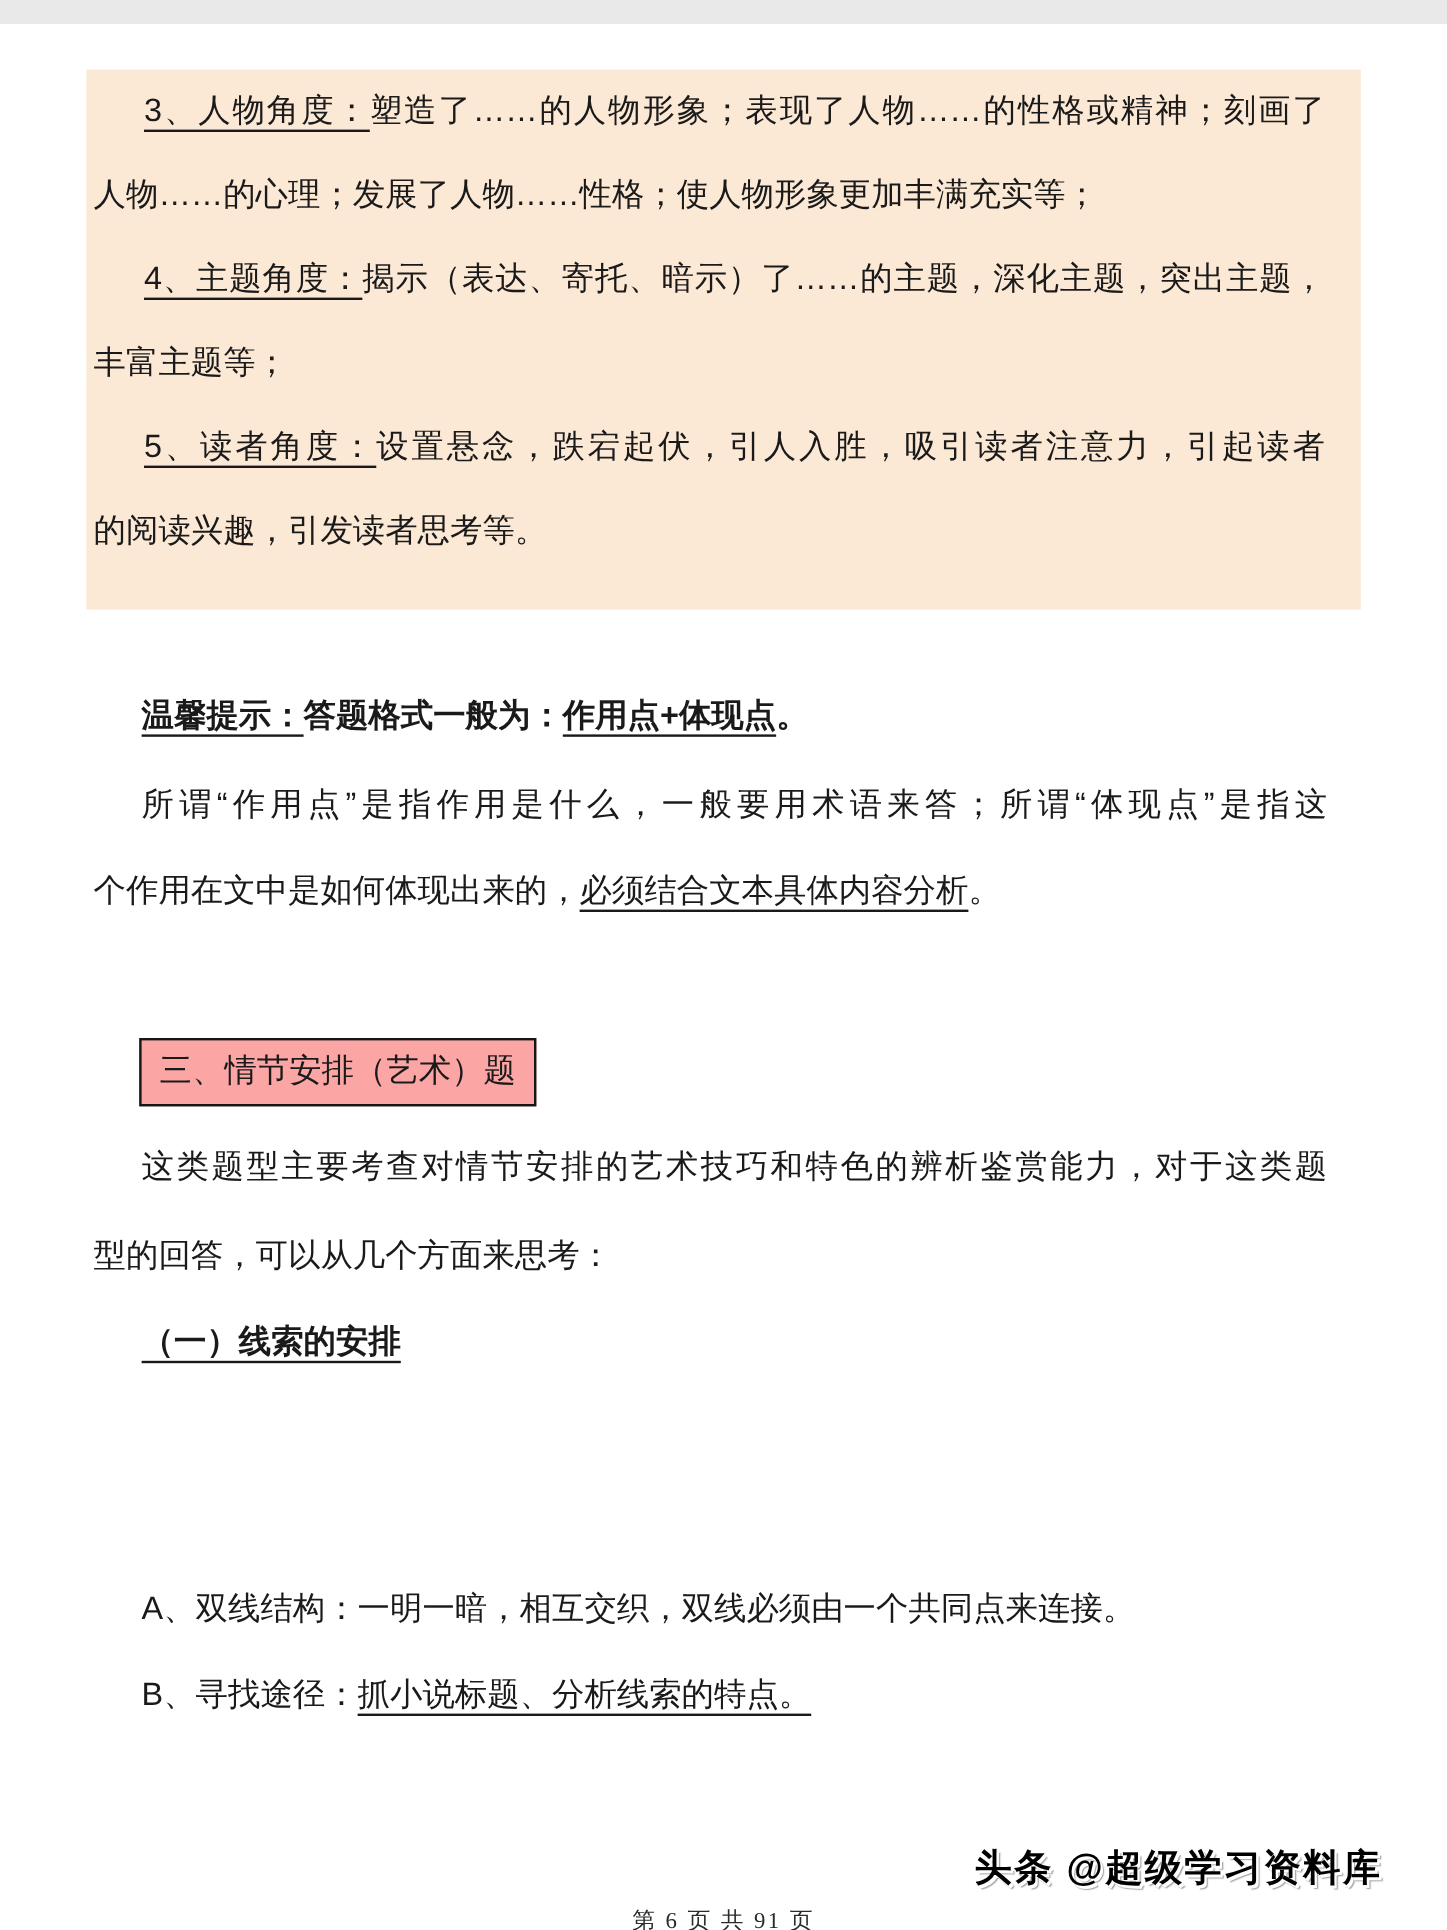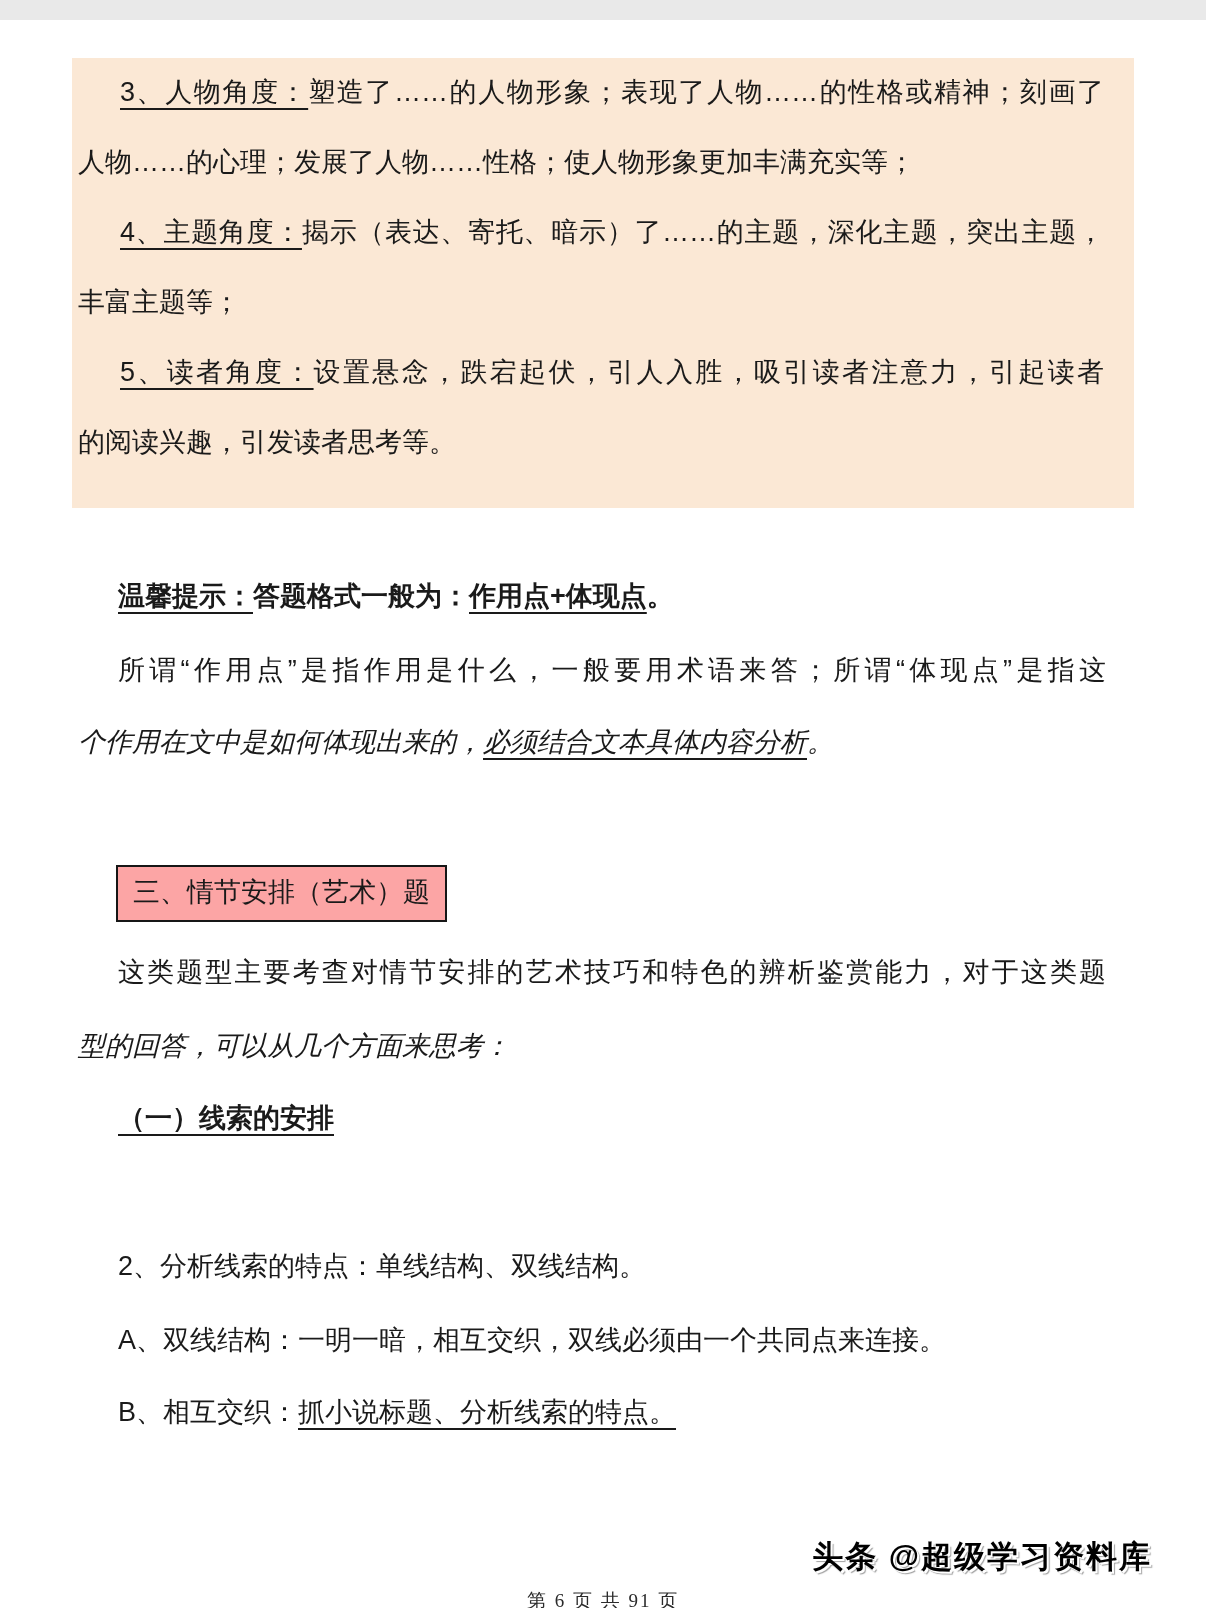--- a/index.html
+++ b/index.html
@@ -7,21 +7,21 @@
     position:relative;width:1206px;height:1608px;background:#ffffff;
     font-family:"Liberation Sans","DejaVu Sans",sans-serif;
     color:#1a1a1a;overflow:hidden;margin:0 auto;
   }
   .peach{position:absolute;top:38px;left:72px;width:1062px;height:450px;background:#fbe8d5;}
   .ln{position:absolute;margin:0;font-size:27px;line-height:40px;}
   .ind{left:48px;width:984px;}
   .cont{left:6px;width:1022px;}
   .row{position:absolute;margin:0;font-size:27px;line-height:40px;}
   .indM{left:118px;width:988px;}
-  .contM{left:78px;width:1028px;font-style:italic;}
+  .contM{left:78px;width:1028px;}
   .fit{text-align:justify;text-align-last:justify;}
   .u{text-decoration:underline;text-underline-offset:7px;text-decoration-thickness:2px;}
   .bold{font-weight:700;}
   .box{
     position:absolute;left:116px;top:845px;display:inline-block;
     border:2px solid #161616;padding:10px 15px 13px;font-size:27px;line-height:30px;background:#fca5a5;
   }
   .watermark{
     position:absolute;top:1516px;right:54px;font-size:31px;font-weight:700;
     letter-spacing:2px;color:#4a4a4a;
@@ -53,20 +53,19 @@
 
   <p class="row contM" style="top:702px"><span>个作用在文中是如何体现出来的，</span><span class="u">必须结合文本具体内容分析</span><span>。</span></p>
 
   <div class="box"><span>三、情节安排（艺术）题</span></div>
 
   <p class="row indM fit" style="top:932px"><span>这类题型主要考查对情节安排的艺术技巧和特色的辨析鉴赏能力，对于这类题</span></p>
   <p class="row indM bold" style="top:1078px"><span class="u">（一）线索的安排</span></p>
 
   <p class="row contM" style="top:1006px"><span>型的回答，可以从几个方面来思考：</span></p>
 
-  <p class="row indM" style="top:1226px"><span>2、分析线索的特点：单线结构、双线结构。</span><span class="u"></span></p>
   <p class="row indM" style="top:1300px"><span>A、双线结构：一明一暗，相互交织，双线必须由一个共同点来连接。</span><span class="u"></span></p>
-  <p class="row indM" style="top:1372px"><span>B、相互交织：</span><span class="u">抓小说标题、分析线索的特点。</span></p>
+  <p class="row indM" style="top:1372px"><span>B、寻找途径：</span><span class="u">抓小说标题、分析线索的特点。</span></p>
 
   <div class="watermark" style="color: #000000;">头条 @超级学习资料库</div>
   <div class="pageinfo">第 6 页 共 91 页</div>
 
 </div>
 
 </body></html>

